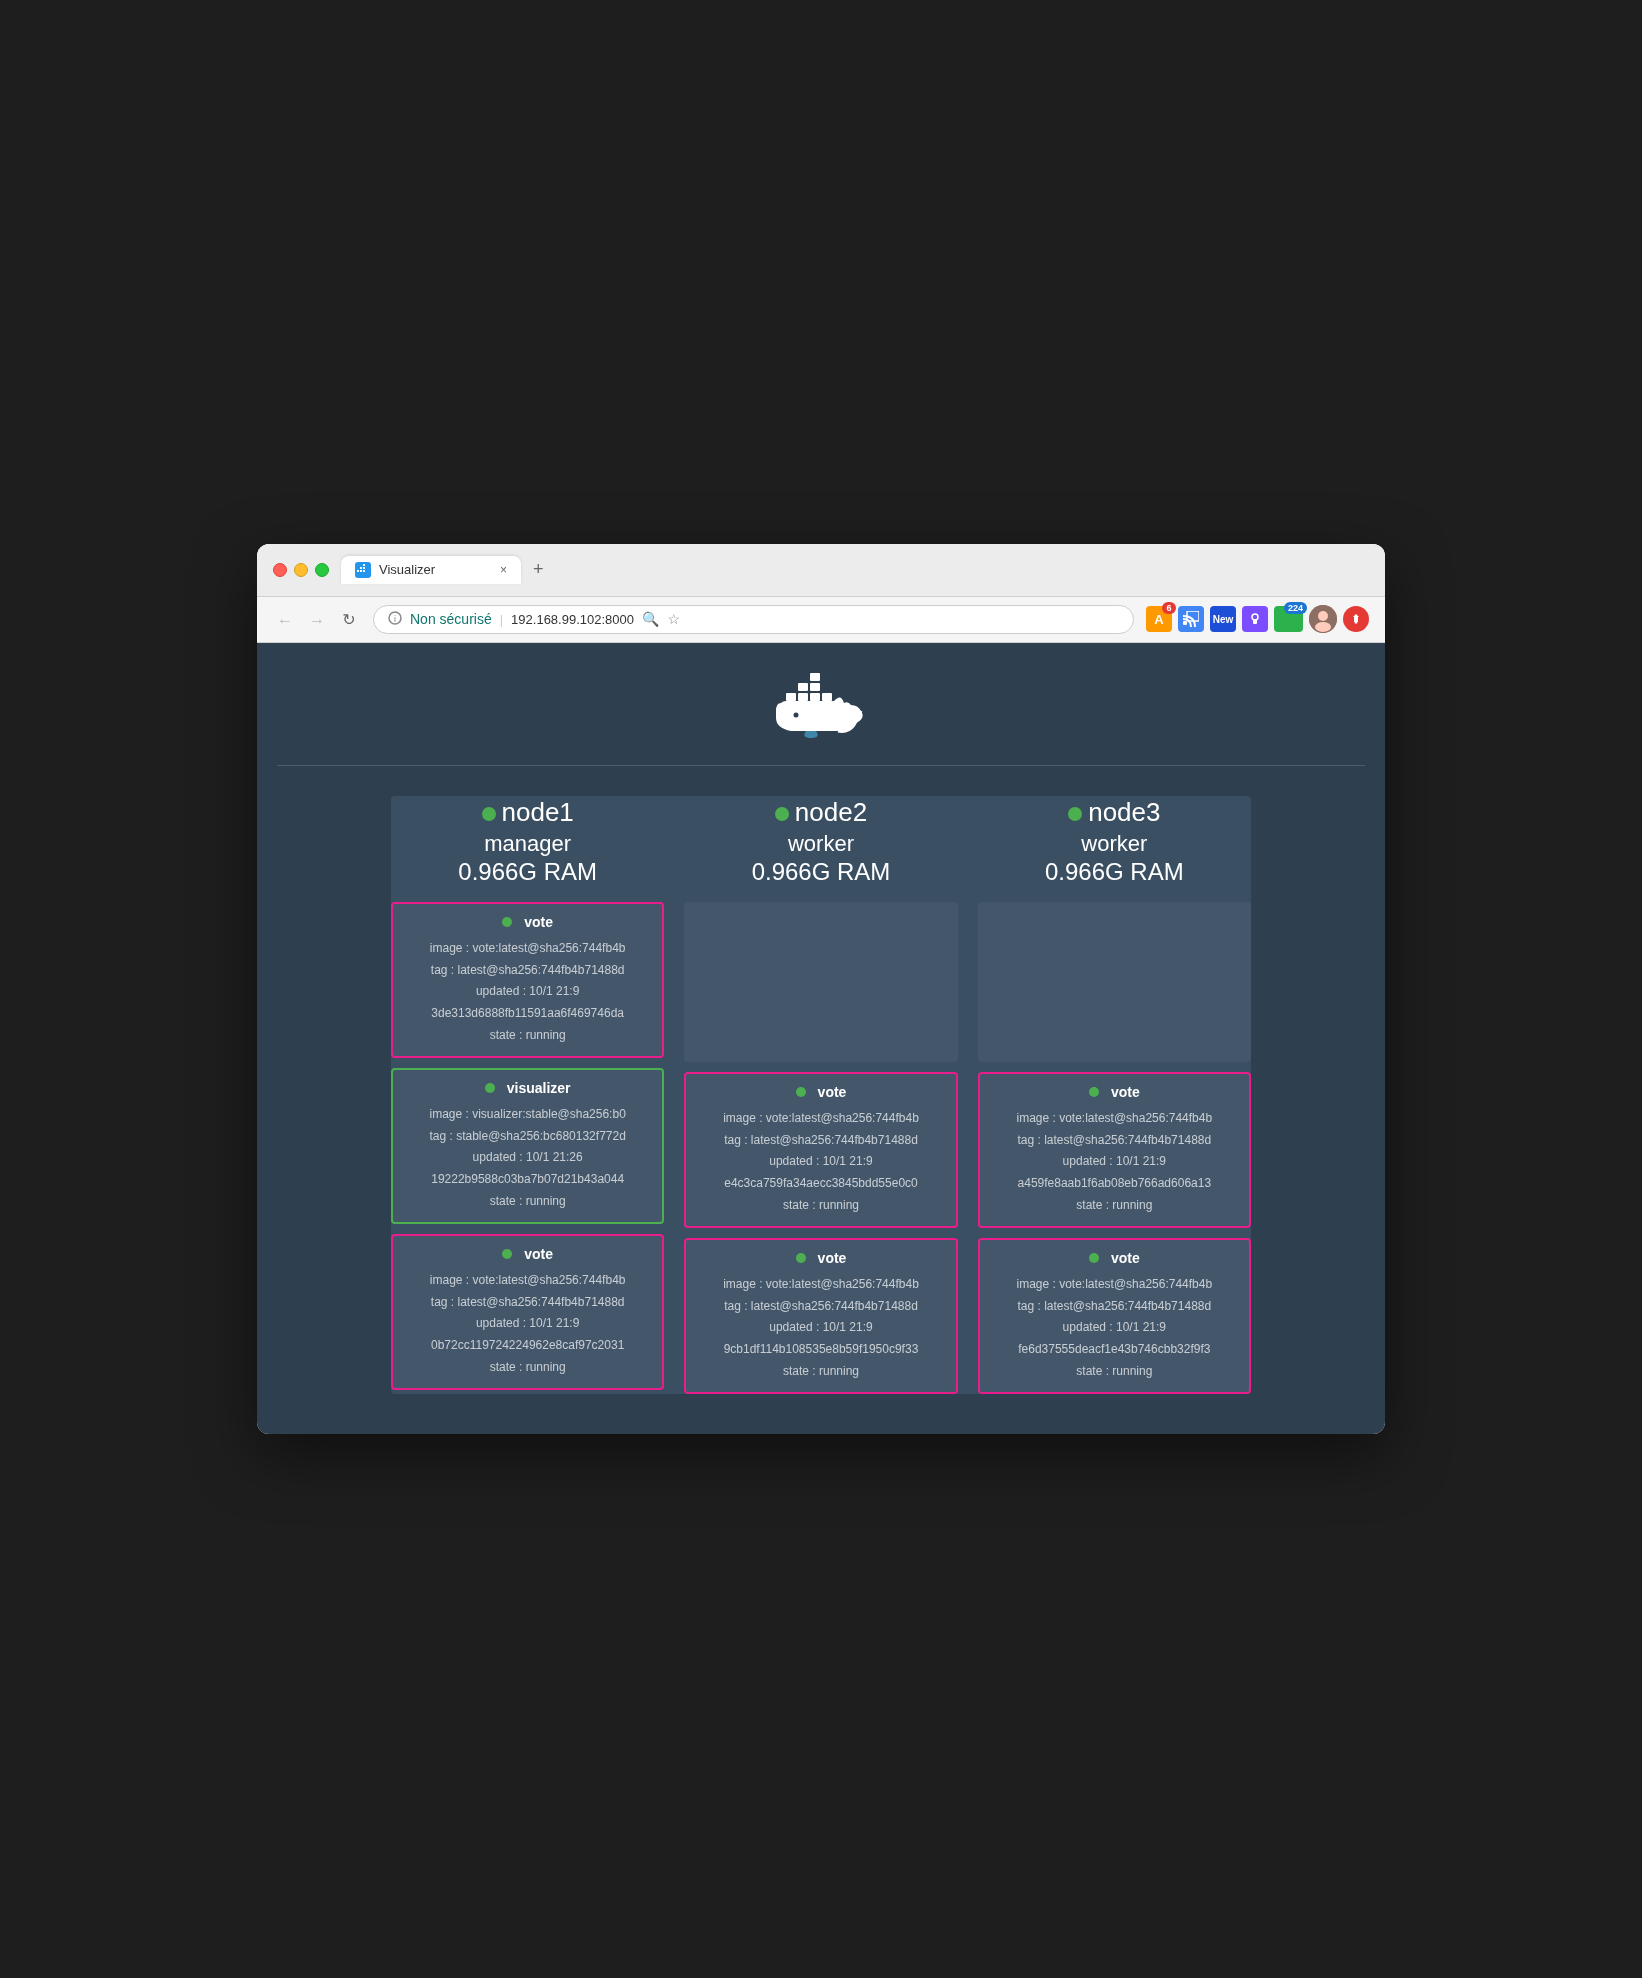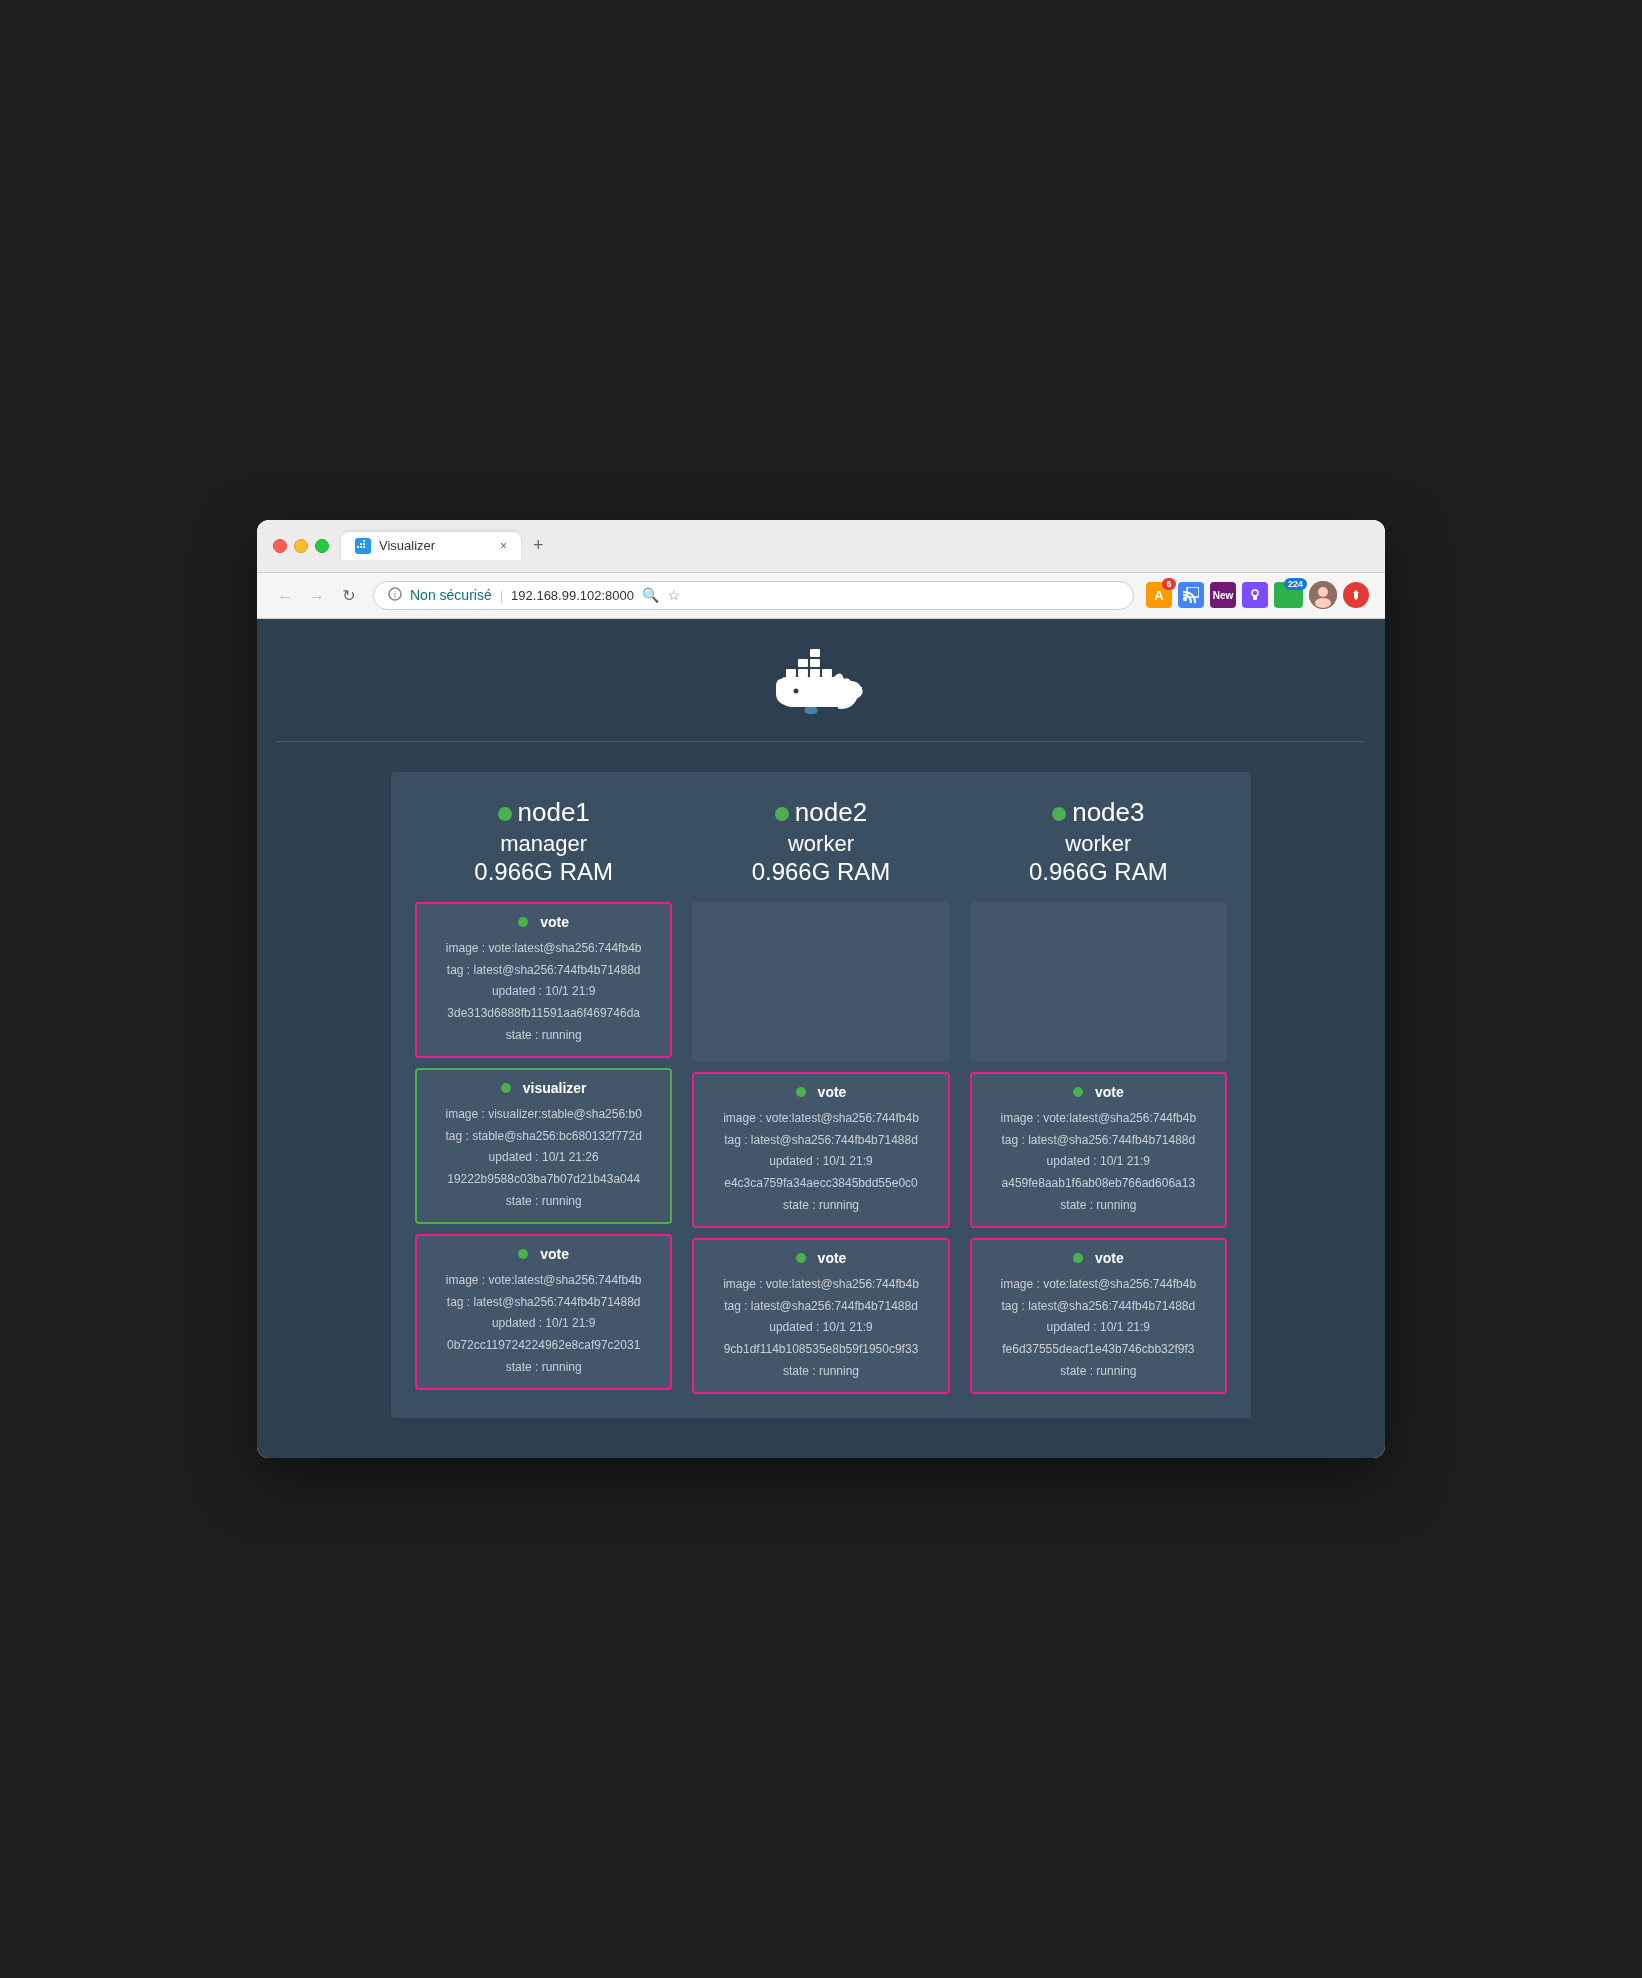--- a/index.html
+++ b/index.html
@@ -157,21 +157,21 @@
       align-items: center;
       justify-content: center;
       font-size: 11px;
       font-weight: bold;
       cursor: pointer;
       position: relative;
     }
 
     .ext-amazon { background: #ff9900; color: white; }
     .ext-cast { background: #4285f4; color: white; font-size: 14px; }
-    .ext-new { background: #701a75; color: white; font-size: 10px; }
+    .ext-new { background: #1d4ed8; color: white; font-size: 10px; }
     .ext-feedly { background: #2bb24c; color: white; font-size: 16px; }
     .ext-avatar {
       width: 28px; height: 28px;
       border-radius: 50%;
       background: #8d6e63;
       overflow: hidden;
       cursor: pointer;
     }
     .ext-red-circle {
       width: 26px; height: 26px;
@@ -220,21 +220,20 @@
       width: 100%;
       height: 1px;
       background: rgba(255,255,255,0.15);
       margin-bottom: 30px;
     }
 
     
     .nodes-container {
       background: #3a4f62;
       border-radius: 4px;
-      padding: 24px;
       width: 100%;
       max-width: 860px;
     }
 
     .nodes-grid {
       display: grid;
       grid-template-columns: 1fr 1fr 1fr;
       gap: 20px;
     }
 

